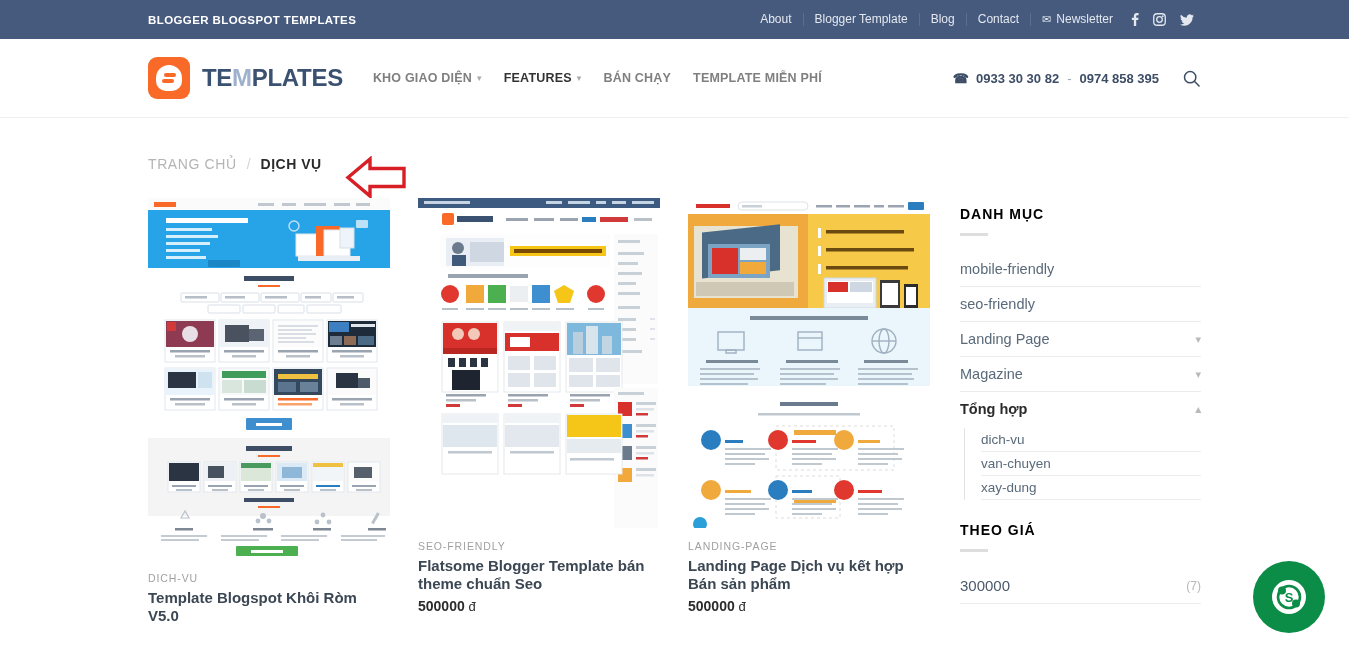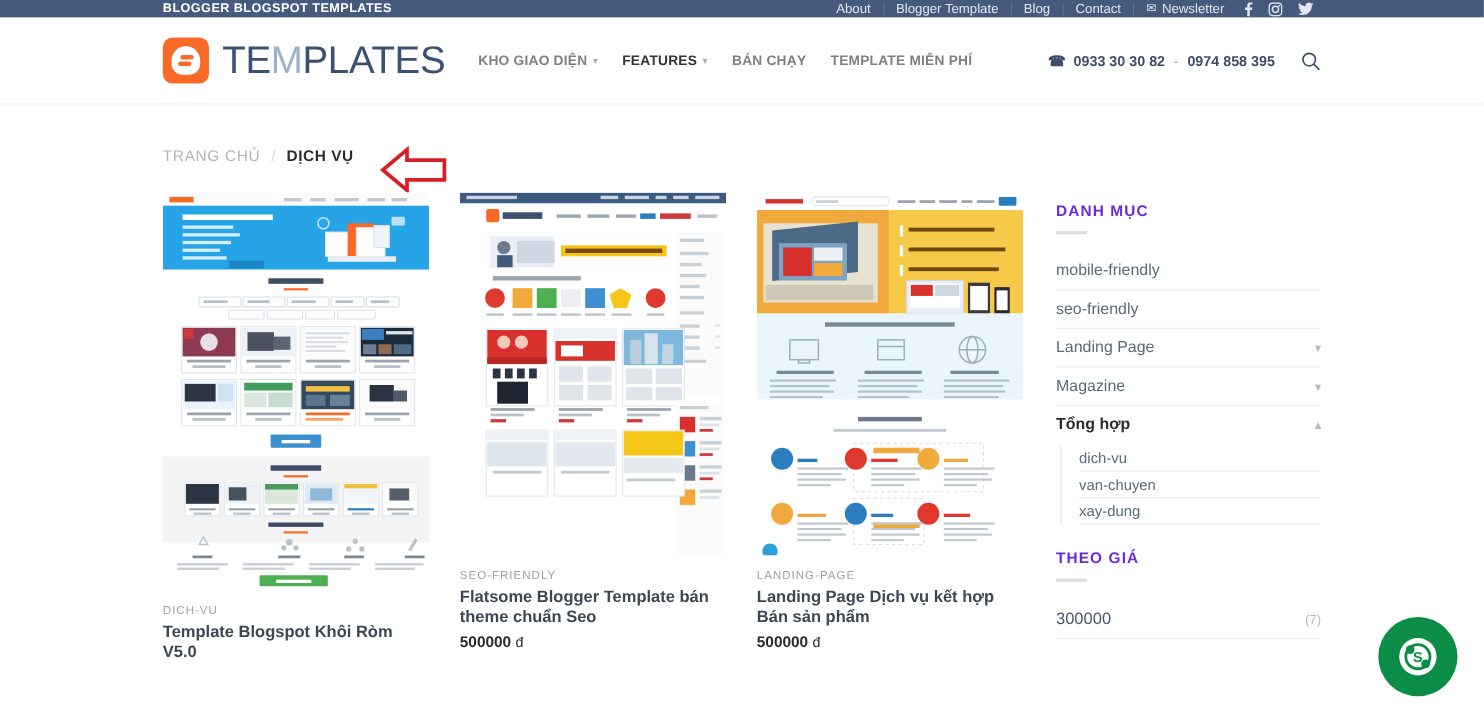--- a/index.html
+++ b/index.html
@@ -6,21 +6,21 @@
   html, body {
     width: 1349px; height: 657px;
     overflow: hidden;
     background: #ffffff;
     font-family: "Liberation Sans", sans-serif;
     color: #333;
   }
 
   
   .topbar {
-    height: 16px;
+    height: 39px;
     background: #465a7e;
     color: #e6eaf0;
     display: flex;
     align-items: center;
     font-size: 11.5px;
   }
   .topbar-inner {
     width: 1060px; margin: 0 auto;
     display: flex; align-items: center; justify-content: space-between;
     width: 100%;
@@ -78,21 +78,21 @@
     content: ""; position: absolute;
     width: 12px; height: 4px; background: #f96a28;
     border-radius: 2px; top: 8px; left: 8px;
   }
   .logo-mark .b-glyph::after {
     content: ""; position: absolute;
     width: 12px; height: 4px; background: #f96a28;
     border-radius: 2px; top: 14px; left: 6px;
   }
   .logo-text {
-    font-size: 35px; font-weight: normal;
+    font-size: 24px; font-weight: bold;
     letter-spacing: -0.3px;
     color: #3b5171;
   }
   .logo-text .pale { color: #9fb2cc; }
 
   .mainnav {
     display: flex; align-items: flex-end;
     margin-left: 30px;
     gap: 22px;
   }
@@ -179,21 +179,21 @@
     margin-top: 4px;
     font-size: 14px; color: #2b2b2b;
     font-weight: bold;
   }
   .pprice .cur { font-weight: normal; font-size: 13px; }
 
   
   .sidebar { flex: 1; padding-top: 8px; }
   .side-title {
     font-size: 14px; font-weight: bold;
-    letter-spacing: 1px; color: #6d28d9;
+    letter-spacing: 1px; color: #000000;
     text-transform: uppercase;
   }
   .side-rule {
     width: 28px; height: 3px; background: #dedede;
     margin: 11px 0 16px 0;
   }
   .cat-list { list-style: none; }
   .cat-list li {
     border-bottom: 1px solid #ececec;
   }

